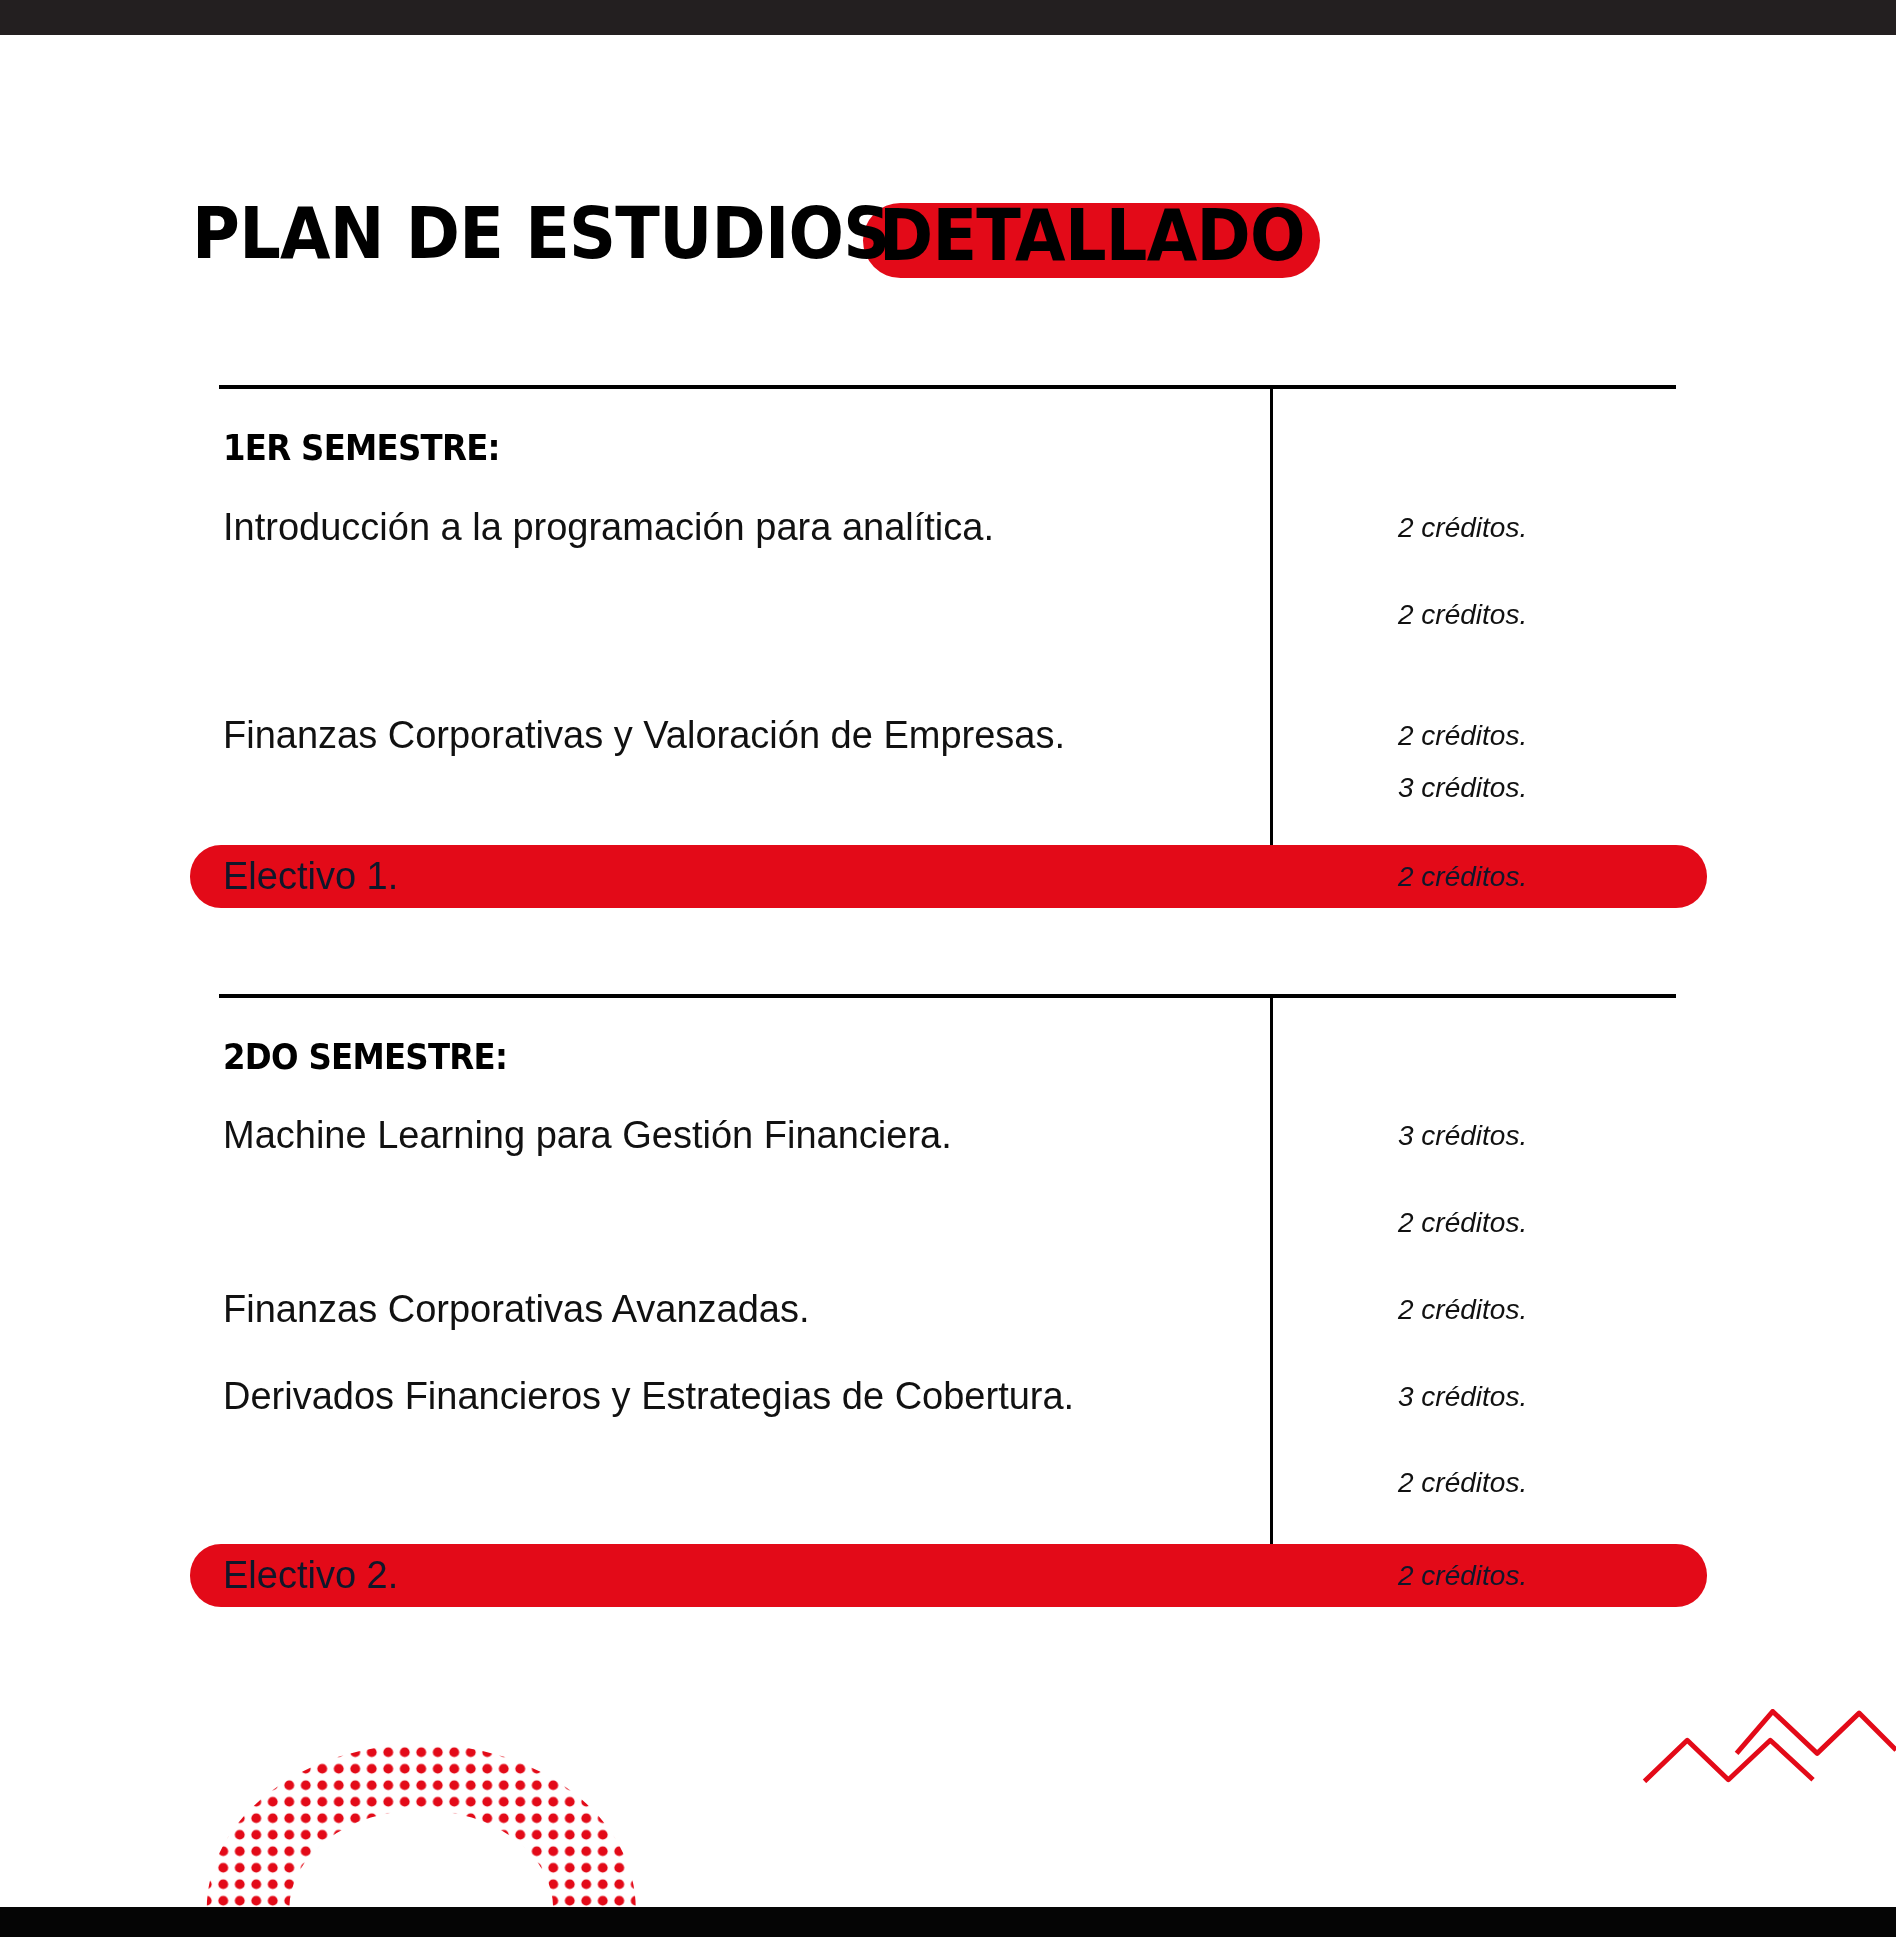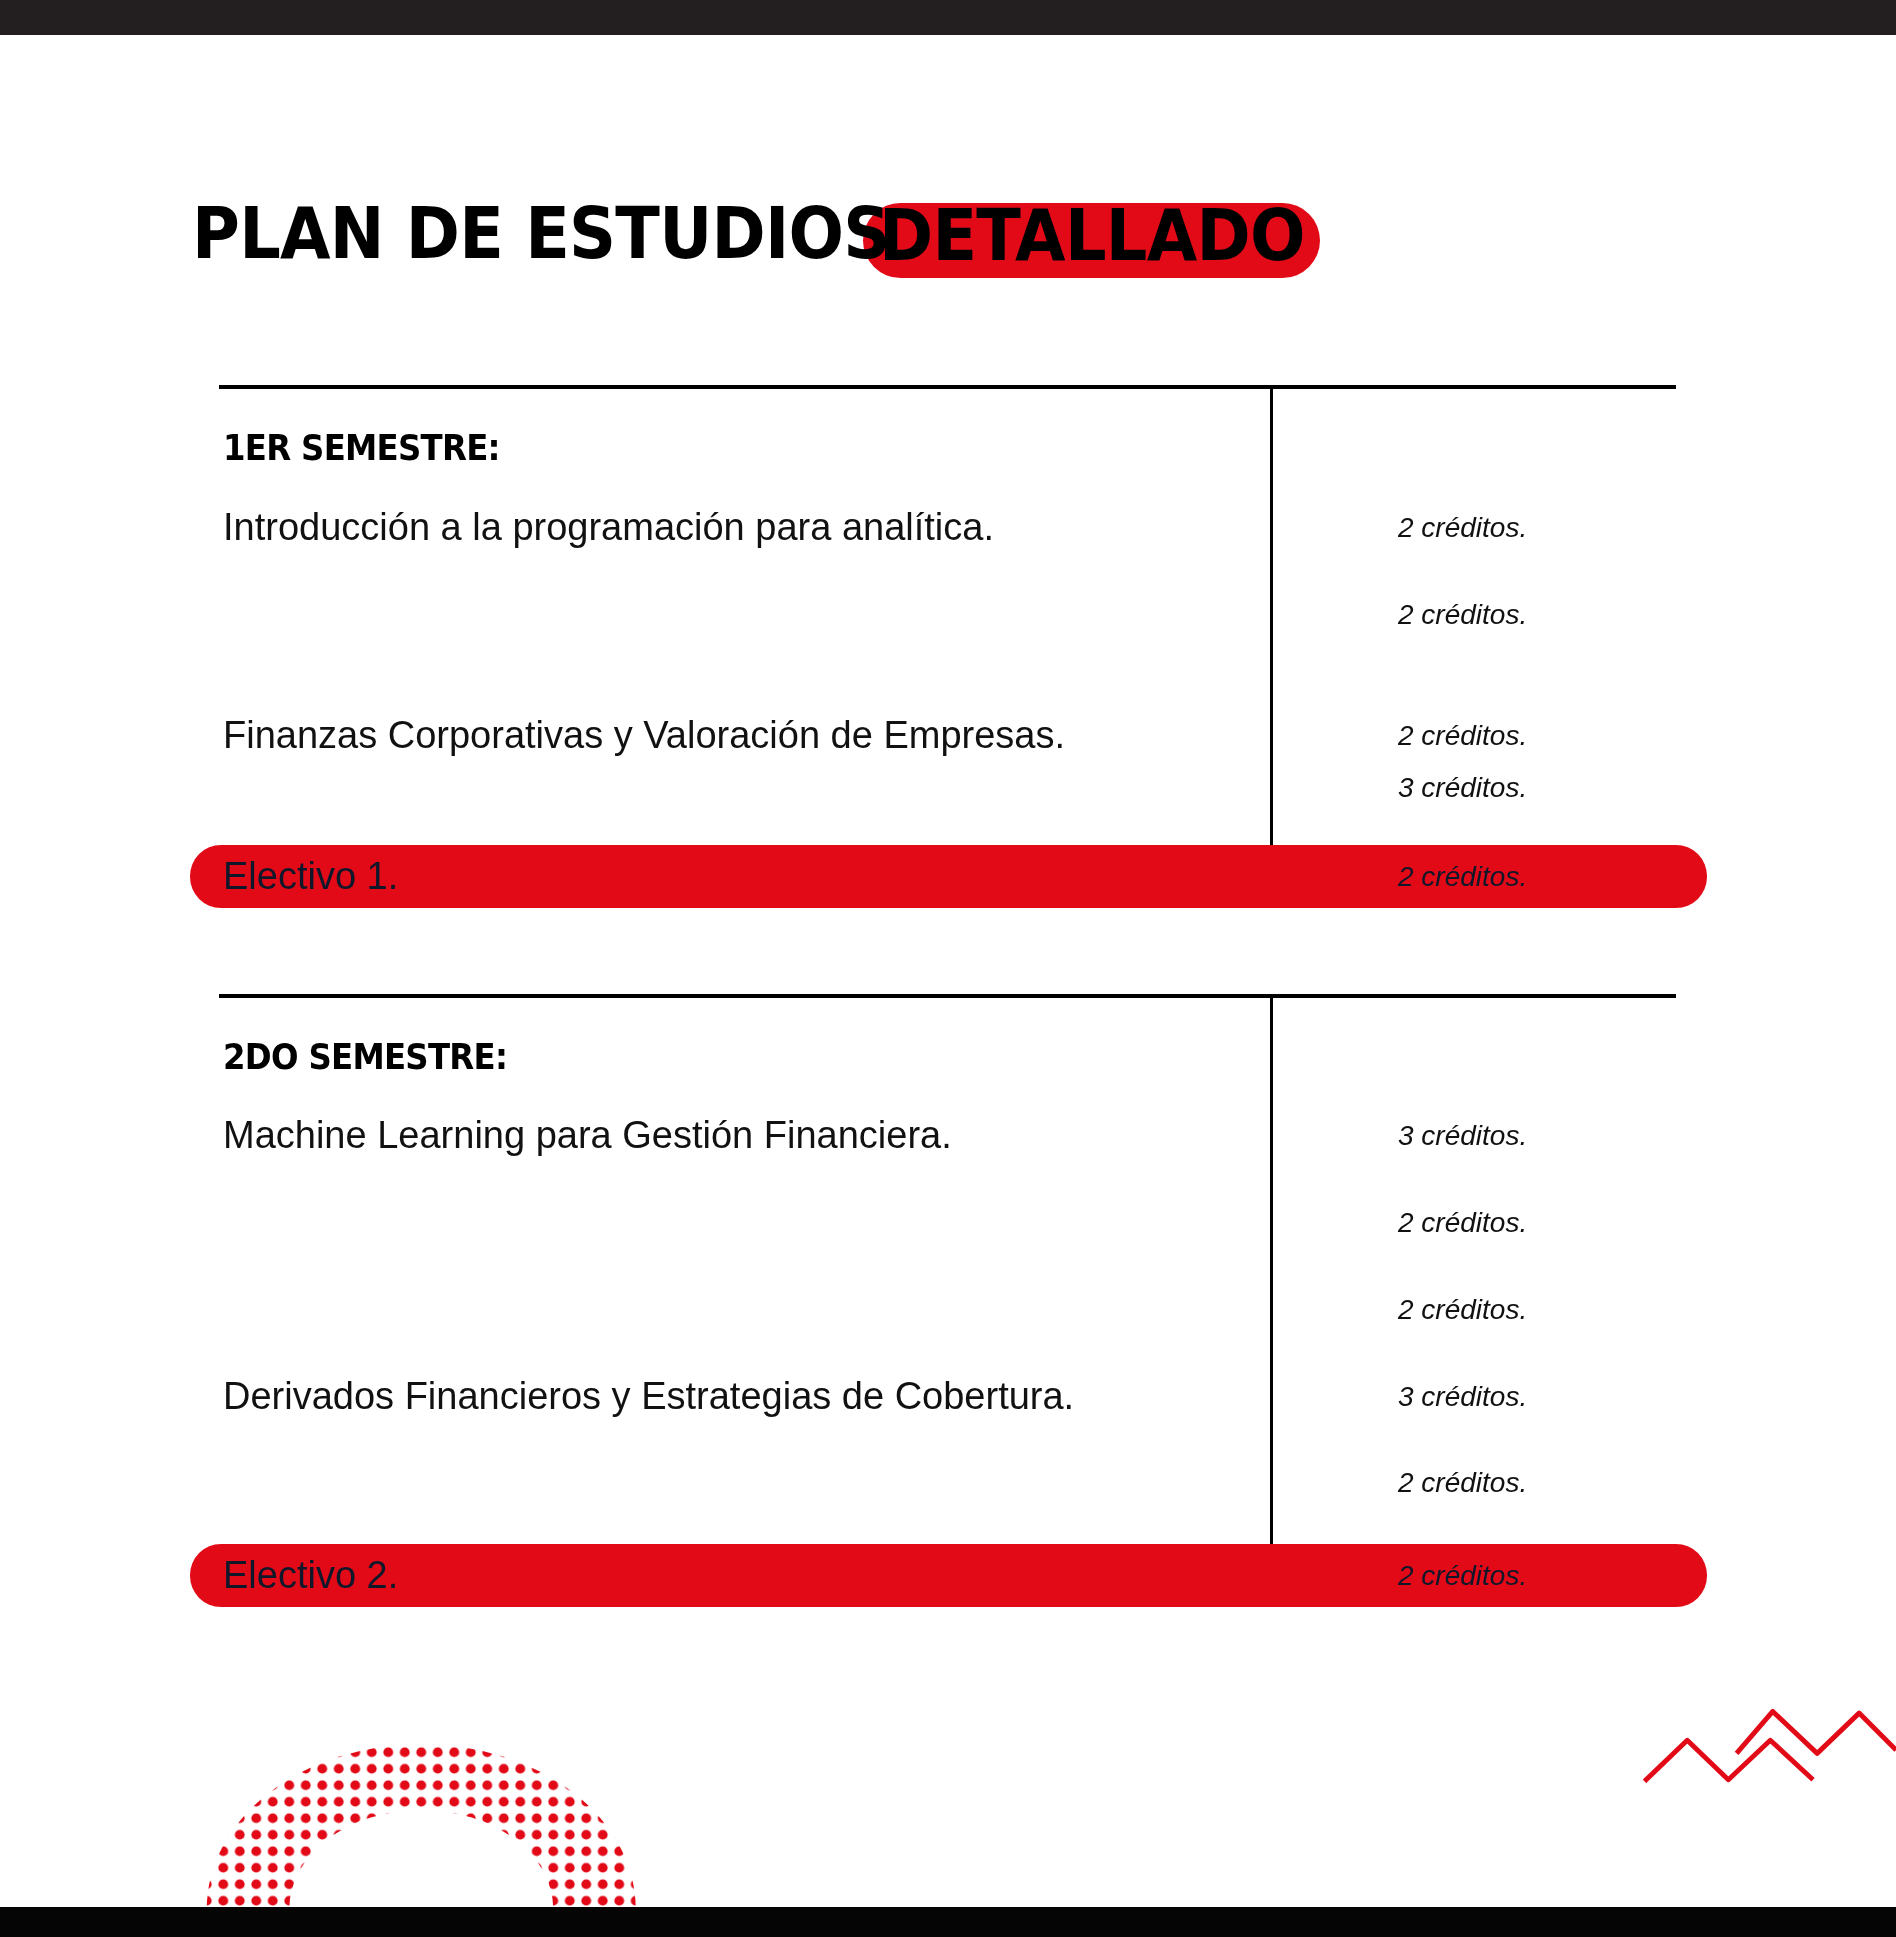--- a/index.html
+++ b/index.html
@@ -62,20 +62,21 @@
 <div class="sem-head" style="top:1036px;">2DO SEMESTRE:</div>
 
 <div class="row" style="top:1104px;">
   <span class="course">Machine Learning para Gestión Financiera.</span>
   <span class="credits">3 créditos.</span>
 </div>
 <div class="row" style="top:1191px;">
   <span class="credits">2 créditos.</span>
 </div>
 <div class="row" style="top:1278px;">
+  <span class="course">Finanzas Corporativas Avanzadas.</span>
   <span class="credits">2 créditos.</span>
 </div>
 <div class="row" style="top:1365px;">
   <span class="course">Derivados Financieros y Estrategias de Cobertura.</span>
   <span class="credits">3 créditos.</span>
 </div>
 <div class="row" style="top:1451px;">
   <span class="credits">2 créditos.</span>
 </div>
 <div class="row elective" style="top:1544px;">

